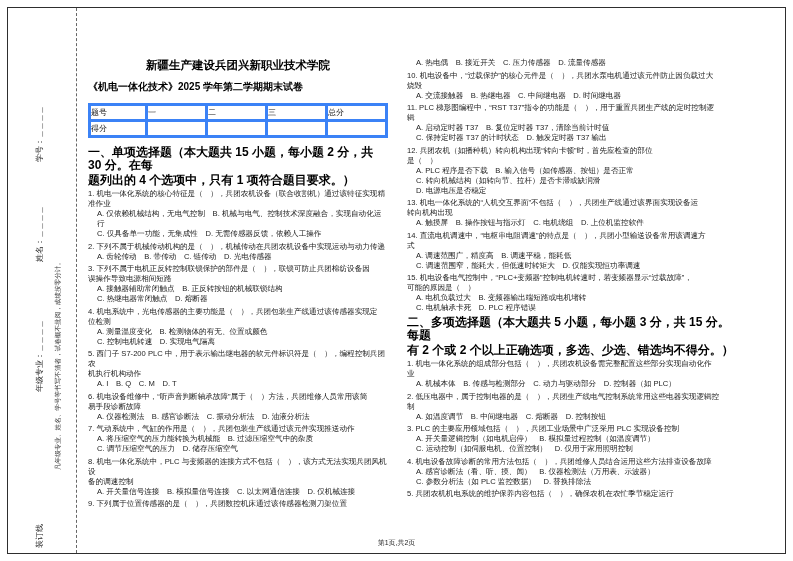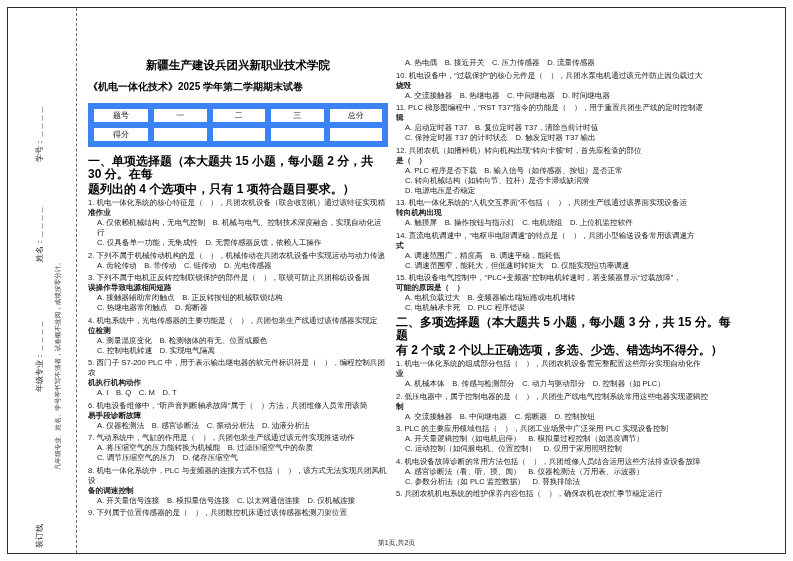--- a/index.html
+++ b/index.html
@@ -12,37 +12,37 @@
   .frame { position:absolute; inset:7px; border:1.3px solid #2e2e2e; pointer-events:none; }
   .binding-divider { position:absolute; left:76px; top:8px; bottom:8px; border-left:1px dashed #666; }
 
   .v-text {
     position:absolute; white-space:nowrap;
     transform:rotate(-90deg); transform-origin:left top;
     font-size:8px; color:#222;
   }
   .v-note { font-size:6.6px; color:#333; }
 
-  .content { position:absolute; left:88px; top:56px; right:58px; bottom:30px; display:flex; gap:8px; }
+  .content { position:absolute; left:88px; top:56px; right:58px; bottom:30px; display:flex; gap:19px; }
   .col-left  { width:300px; flex:0 0 auto; }
   .col-right { flex:1 1 auto; }
 
   .school { font-size:11.5px; font-weight:700; text-align:center; margin:2px 0 7px; color:#000; }
   .title  { font-size:10px;  font-weight:700; text-align:left; margin:0 0 9px;  color:#000; }
 
   .score-table { width:100%; border-collapse:collapse; table-layout:fixed; font-size:8px; margin-bottom:8px; }
-  .score-table td { border:6px solid #3b82f6; height:13px; text-align:center; padding:0; color:#111; }
+  .score-table td { border:3px solid #3b82f6; height:13px; text-align:left; padding:0; color:#111; }
   .score-table td:first-of-type { width:54px; }
 
   .lines { margin-top:2px; }
   .ln   { font-size:7.6px; line-height:10px; }
   .ln-h { font-size:12px; font-weight:700; line-height:12.5px; margin-top:3px; color:#000; }
   .ln-q { margin-top:2.5px; }
   .ln-o { padding-left:9px; }
-  .ln-c { padding-left:0;font-weight:bold; }
+  .ln-c { padding-left:0; }
 
   .footer { position:absolute; left:0; right:0; bottom:13px; text-align:center; font-size:7px; color:#222; }
 </style>
 </head>
 <body>
 
 <div class="page">
   <div class="frame"></div>
   <div class="binding-divider"></div>
 
@@ -141,21 +141,21 @@
           <div class="ln ln-c">可能的原因是（　）</div>
           <div class="ln ln-o">A. 电机负载过大　B. 变频器输出端短路或电机堵转</div>
           <div class="ln ln-o">C. 电机轴承卡死　D. PLC 程序错误</div>
           <div class="ln ln-h">二、多项选择题（本大题共 5 小题，每小题 3 分，共 15 分。每题</div>
           <div class="ln ln-h">有 2 个或 2 个以上正确选项，多选、少选、错选均不得分。）</div>
           <div class="ln ln-q">1. 机电一体化系统的组成部分包括（　），兵团农机设备需完整配置这些部分实现自动化作</div>
           <div class="ln ln-c">业</div>
           <div class="ln ln-o">A. 机械本体　B. 传感与检测部分　C. 动力与驱动部分　D. 控制器（如 PLC）</div>
           <div class="ln ln-q">2. 低压电器中，属于控制电器的是（　），兵团生产线电气控制系统常用这些电器实现逻辑控</div>
           <div class="ln ln-c">制</div>
-          <div class="ln ln-o">A. 交流接触器　B. 中间继电器　C. 熔断器　D. 控制按钮</div>
+          <div class="ln ln-o">A. 如温度调节　B. 中间继电器　C. 熔断器　D. 控制按钮</div>
           <div class="ln ln-q">3. PLC 的主要应用领域包括（　），兵团工业场景中广泛采用 PLC 实现设备控制</div>
           <div class="ln ln-o">A. 开关量逻辑控制（如电机启停）　B. 模拟量过程控制（如温度调节）</div>
           <div class="ln ln-o">C. 运动控制（如伺服电机、位置控制）　D. 仅用于家用照明控制</div>
           <div class="ln ln-q">4. 机电设备故障诊断的常用方法包括（　），兵团维修人员结合运用这些方法排查设备故障</div>
           <div class="ln ln-o">A. 感官诊断法（看、听、摸、闻）　B. 仪器检测法（万用表、示波器）</div>
           <div class="ln ln-o">C. 参数分析法（如 PLC 监控数据）　D. 替换排除法</div>
           <div class="ln ln-q">5. 兵团农机机电系统的维护保养内容包括（　），确保农机在农忙季节稳定运行</div>
         </div>
     </section>
   </main>

